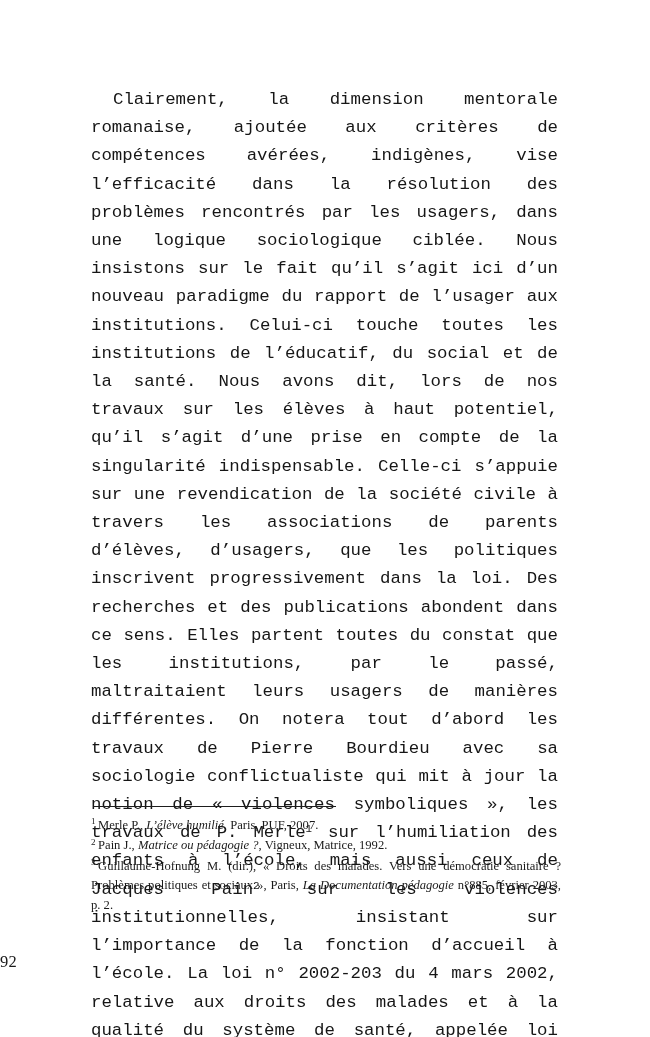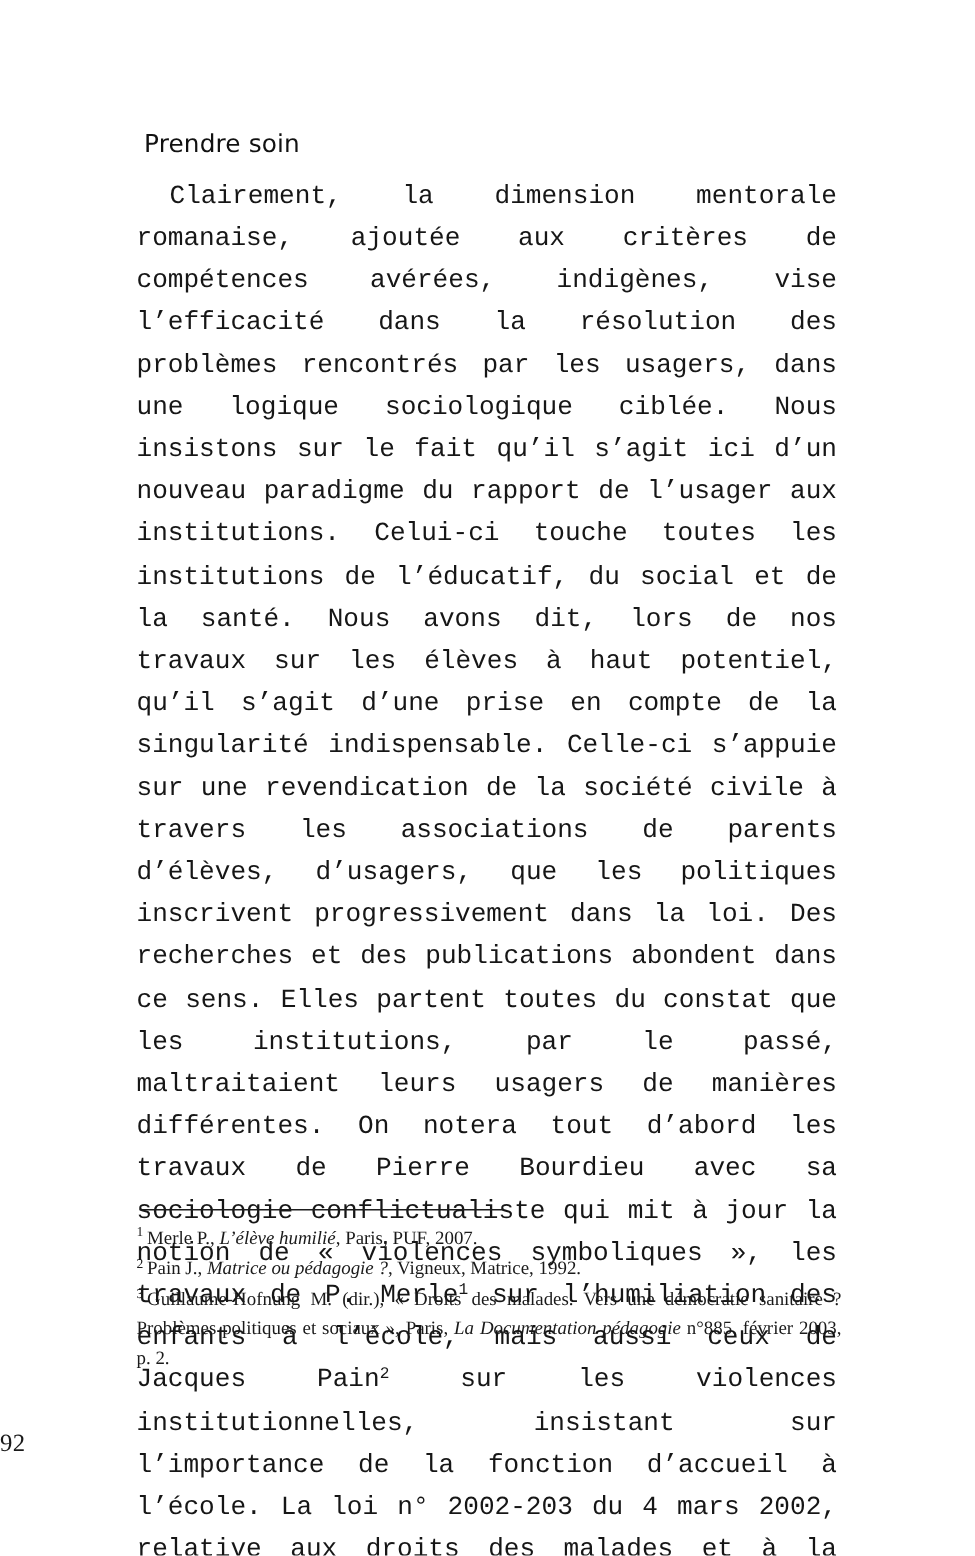--- a/index.html
+++ b/index.html
@@ -125,21 +125,20 @@
     letter-spacing: 0.3px;
   }
 </style>
 </head>
 <body>
 
 <div class="page">
 
   <div class="text-block">
 
-    <h2 class="section-heading">Prendre soin</h2>
 
     <div class="body-copy">
       <p>Clairement, la dimension mentorale romanaise, ajoutée aux critères de compétences avérées, indigènes, vise l’efficacité dans la résolution des problèmes rencontrés par les usagers, dans une logique sociologique ciblée. Nous insistons sur le fait qu’il s’agit ici d’un nouveau paradigme du rapport de l’usager aux institutions. Celui-ci touche toutes les institutions de l’éducatif, du social et de la santé. Nous avons dit, lors de nos travaux sur les élèves à haut potentiel, qu’il s’agit d’une prise en compte de la singularité indispensable. Celle-ci s’appuie sur une revendication de la société civile à travers les associations de parents d’élèves, d’usagers, que les politiques inscrivent progressivement dans la loi. Des recherches et des publications abondent dans ce sens. Elles partent toutes du constat que les institutions, par le passé, maltraitaient leurs usagers de manières différentes. On notera tout d’abord les travaux de Pierre Bourdieu avec sa sociologie conflictualiste qui mit à jour la notion de « violences symboliques », les travaux de P. Merle<sup class="fn-ref">1</sup> sur l’humiliation des enfants à l’école, mais aussi ceux de Jacques Pain<sup class="fn-ref">2</sup> sur les violences institutionnelles, insistant sur l’importance de la fonction d’accueil à l’école. La loi n° 2002-203 du 4 mars 2002, relative aux droits des malades et à la qualité du système de santé, appelée loi Kouchner, « s’inscrit dans un mouvement qui commence avec l’ouverture des hôpitaux à toutes les couches de la société au milieu du XX<sup class="ord">e</sup> siècle<sup class="fn-ref">3</sup>. » Les questions éthiques sont posées aux professionnels dans leurs rapports aux usagers.</p>
       <p>Il n’est pas illusoire de parler de démocratie sanitaire, dire comme nous parlons dans nos travaux de démocratie d’apprentissage. Il n’est pas exagéré de dire que l’on a remplacé</p>
     </div>
 
   </div>
 
   <div class="footnotes">
     <hr class="fn-rule">

